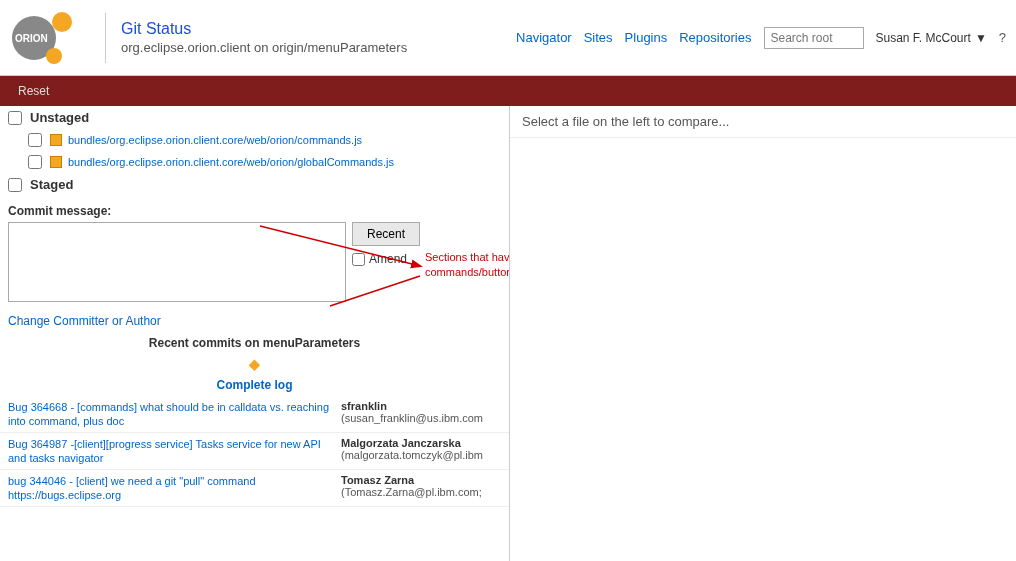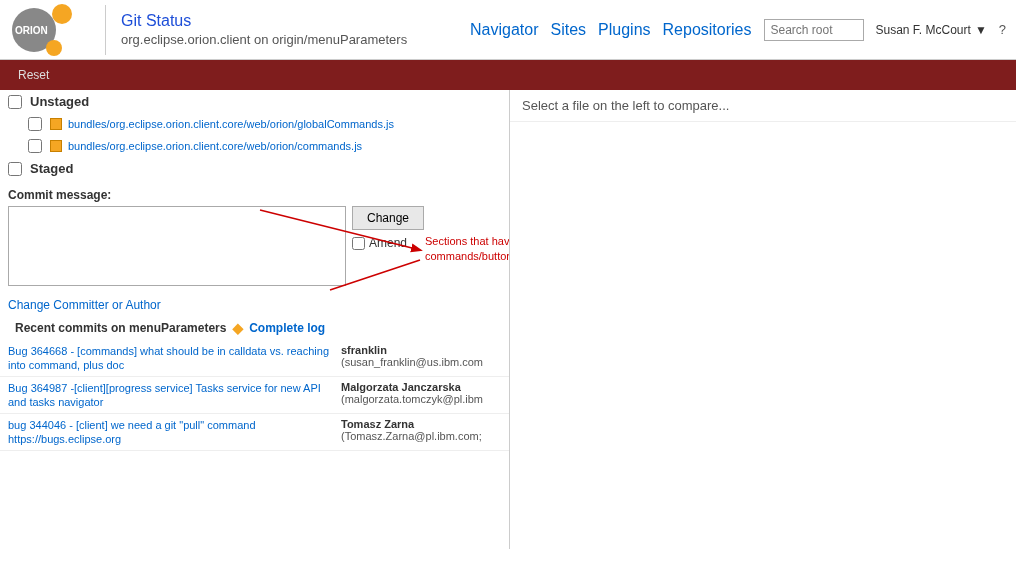--- a/index.html
+++ b/index.html
@@ -1,25 +1,25 @@
 <!DOCTYPE html>
 <html><head>
   <meta charset="utf-8">
   <style>
     * { box-sizing: border-box; margin: 0; padding: 0; }
     body { font-family: Arial, sans-serif; font-size: 12px; background: #fff; color: #333; width: 1016px; height: 561px; overflow: hidden; }
 
     
-    .header { display: flex; align-items: center; height: 60px; border-bottom: 1px solid #ccc; padding: 0 10px; background: #fff; }
+    .header { display: flex; align-items: center; height: 76px; border-bottom: 1px solid #ccc; padding: 0 10px; background: #fff; }
     .header-divider { width: 1px; height: 50px; background: #ccc; margin: 0 15px; }
     .header-title-block { flex: 1; }
     .header-title { font-size: 16px; color: #1d4ed8; font-weight: normal; }
     .header-subtitle { font-size: 13px; color: #555; margin-top: 2px; }
     .header-nav { display: flex; align-items: center; gap: 12px; }
-    .nav-link { color: #0066cc; text-decoration: none; font-size: 16px; cursor: pointer; }
+    .nav-link { color: #0066cc; text-decoration: none; font-size: 13px; cursor: pointer; }
     .search-box { border: 1px solid #aaa; padding: 3px 6px; font-size: 12px; width: 100px; color: #b91c1c; }
     .user-info { display: flex; align-items: center; gap: 4px; font-size: 12px; color: #333; cursor: pointer; }
     .help-btn { font-size: 13px; color: #555; cursor: pointer; }
 
     
     .toolbar { background: #7f1d1d; height: 30px; display: flex; align-items: center; padding: 0 10px; }
     .toolbar-btn { background: none; border: none; color: #ddd; font-size: 12px; cursor: pointer; padding: 2px 8px; }
 
     
     .main-container { display: flex; height: calc(561px - 72px - 30px); }
@@ -50,21 +50,21 @@
     .commit-textarea { width: 338px; height: 80px; border: 1px solid #aaa; resize: none; font-size: 11px; padding: 4px; }
     .commit-right { display: flex; flex-direction: column; gap: 6px; }
     .commit-btn { padding: 4px 14px; font-size: 12px; background: #e8e8e8; border: 1px solid #aaa; cursor: pointer; }
     .amend-row { display: flex; align-items: center; gap: 4px; font-size: 12px; }
     .amend-checkbox { width: 13px; height: 13px; cursor: pointer; }
 
     
     .change-link { color: #0066cc; text-decoration: none; font-size: 12px; cursor: pointer; padding: 4px 8px; display: block; }
 
     
-    .recent-commits-header { display: flex; align-items: center; padding: 4px 15px; font-size: 12px; font-weight: bold; gap: 6px; }
+    .recent-commits-header { display: flex; align-items: center; padding: 4px 8px; font-size: 12px; font-weight: bold; gap: 6px; flex-direction: column; }
     .complete-log-link { color: #0066cc; text-decoration: none; font-size: 12px; cursor: pointer; }
 
     .commit-row { display: flex; padding: 4px 8px; border-bottom: 1px solid #eee; }
     .commit-msg { flex: 1; padding-right: 8px; }
     .commit-msg-link { color: #0066cc; text-decoration: none; font-size: 11px; }
     .commit-author { font-size: 11px; color: #333; min-width: 160px; max-width: 170px; overflow: hidden; text-overflow: ellipsis; white-space: nowrap; }
     .commit-author-name { font-weight: bold; }
     .commit-author-email { color: #555; }
 
     
@@ -124,42 +124,42 @@
       <div class="section-header">
         <input type="checkbox" class="section-checkbox" style="">
         <span class="section-label">Unstaged</span>
       </div>
 
       <div class="file-item">
         <input type="checkbox" class="file-checkbox" style="">
         <span class="file-icon">
             <div class="file-icon-square"></div>
           </span>
-        <a class="file-link" href="#">bundles/org.eclipse.orion.client.core/web/orion/globalCommands.js</a>
+        <a class="file-link" href="#">bundles/org.eclipse.orion.client.core/web/orion/commands.js</a>
       </div>
 
       <div class="file-item">
         <input type="checkbox" class="file-checkbox" style="">
         <span class="file-icon">
             <div class="file-icon-square"></div>
           </span>
-        <a class="file-link" href="#">bundles/org.eclipse.orion.client.core/web/orion/commands.js</a>
+        <a class="file-link" href="#">bundles/org.eclipse.orion.client.core/web/orion/globalCommands.js</a>
       </div>
 
       <div class="section-header">
         <input type="checkbox" class="section-checkbox" style="">
         <span class="section-label">Staged</span>
       </div>
 
       <div class="commit-area">
         <div class="commit-label">Commit message:</div>
         <div class="commit-inner">
           <textarea class="commit-textarea" style=""></textarea>
           <div class="commit-right">
-            <button class="commit-btn">Change</button>
+            <button class="commit-btn">Recent</button>
             <div class="amend-row">
               <input type="checkbox" class="amend-checkbox" style="">
               <span>Amend</span>
             </div>
           </div>
         </div>
       </div>
 
       <a class="change-link" href="#">Change Committer or Author</a>
 

